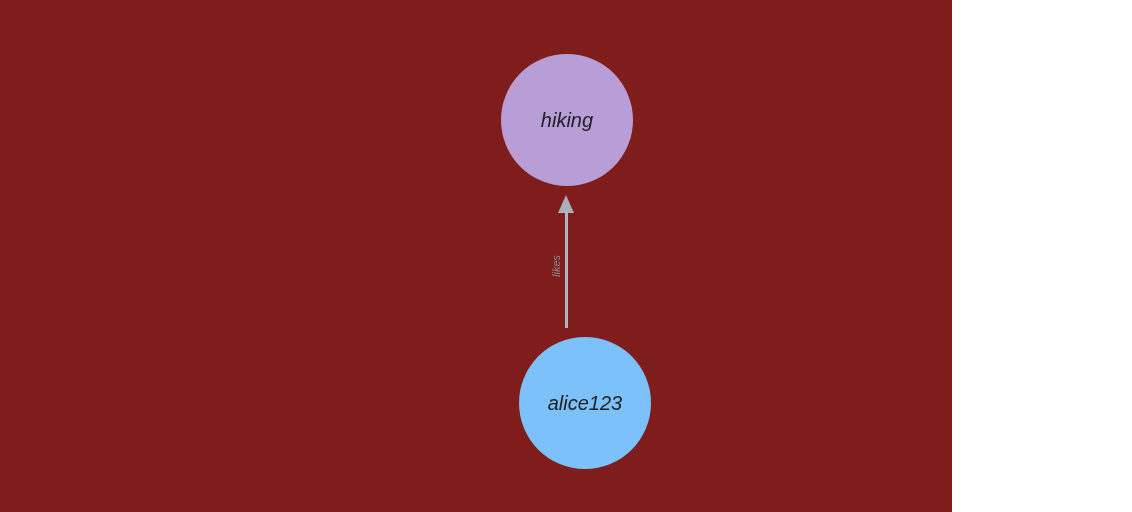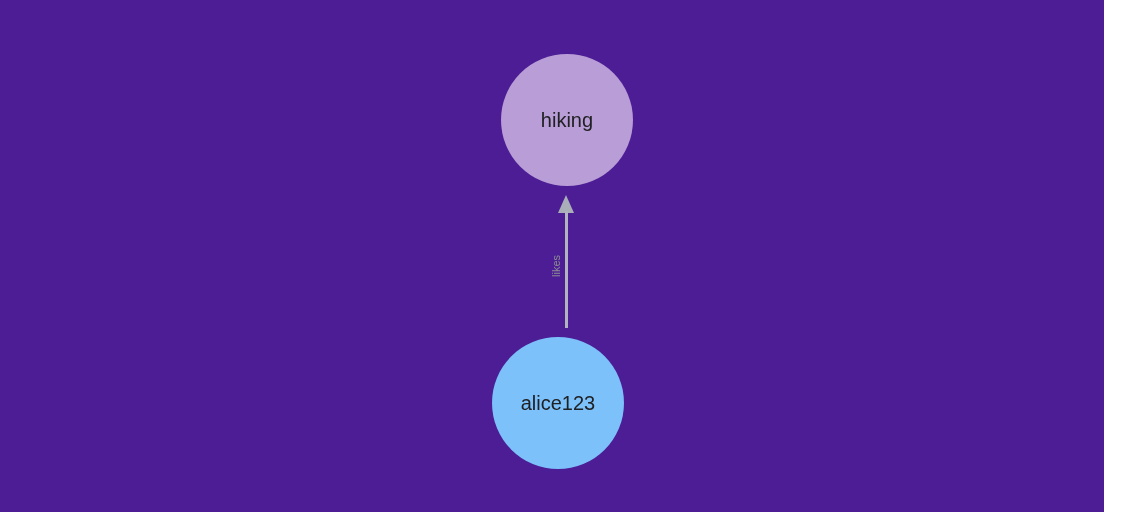--- a/index.html
+++ b/index.html
@@ -6,23 +6,24 @@
 
   html, body {
     width: 1132px;
     height: 512px;
     overflow: hidden;
     font-family: "Liberation Sans", sans-serif;
   }
 
   .canvas {
     position: relative;
-    width: 1104px;
+    width: 952px;
     height: 512px;
-    background: #4c1d95;
+    background: #7f1d1d;
+    font-style: italic;
   }
 
   .node {
     position: absolute;
     width: 132px;
     height: 132px;
     border-radius: 50%;
     display: flex;
     align-items: center;
     justify-content: center;
@@ -36,21 +37,21 @@
     white-space: nowrap;
   }
 
   .node-topic {
     left: 501px;
     top: 54px;
     background: #b99dd6;
   }
 
   .node-user {
-    left: 492px;
+    left: 519px;
     top: 337px;
     background: #7cc1fa;
   }
 
   .edge-line {
     position: absolute;
     left: 565px;
     top: 211px;
     width: 3px;
     height: 117px;

